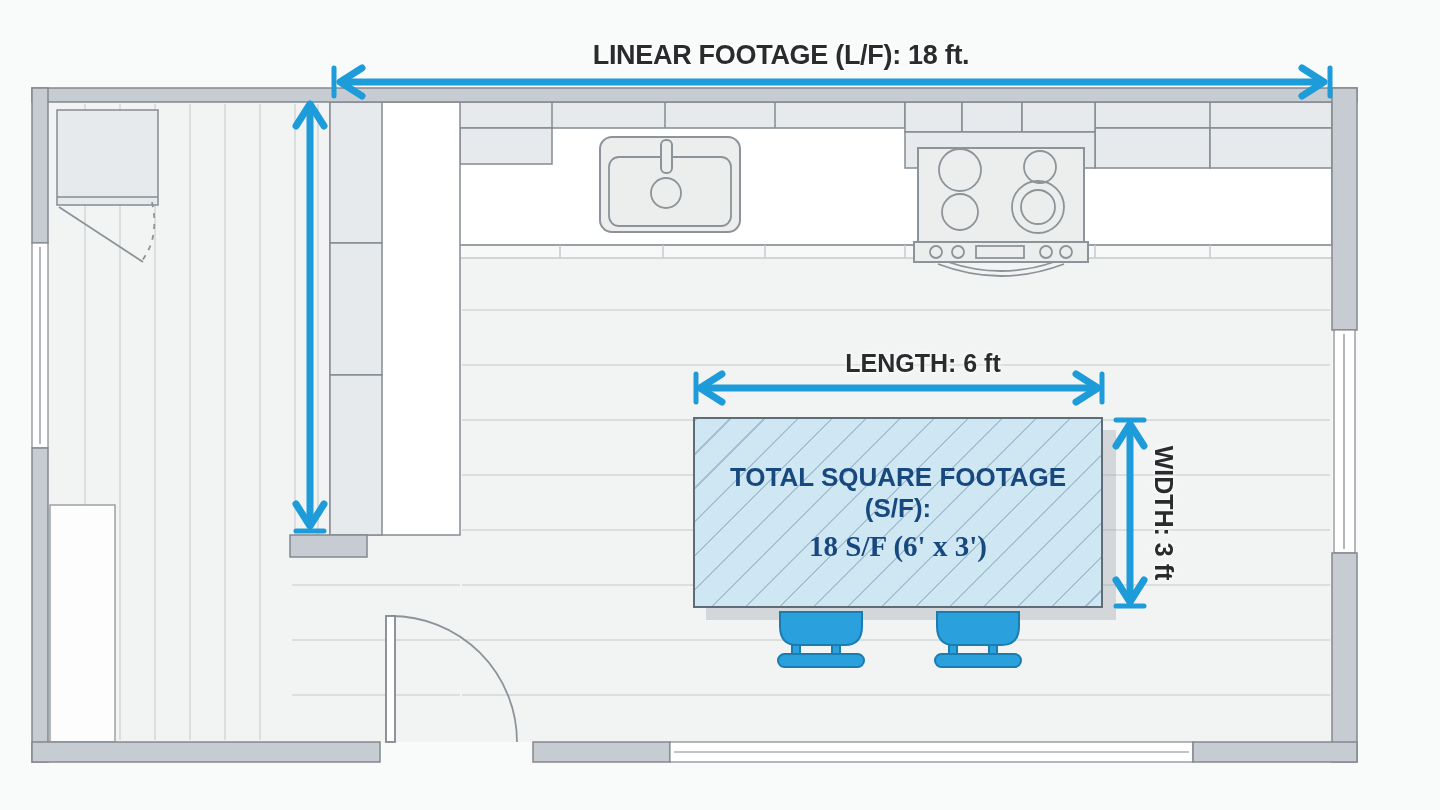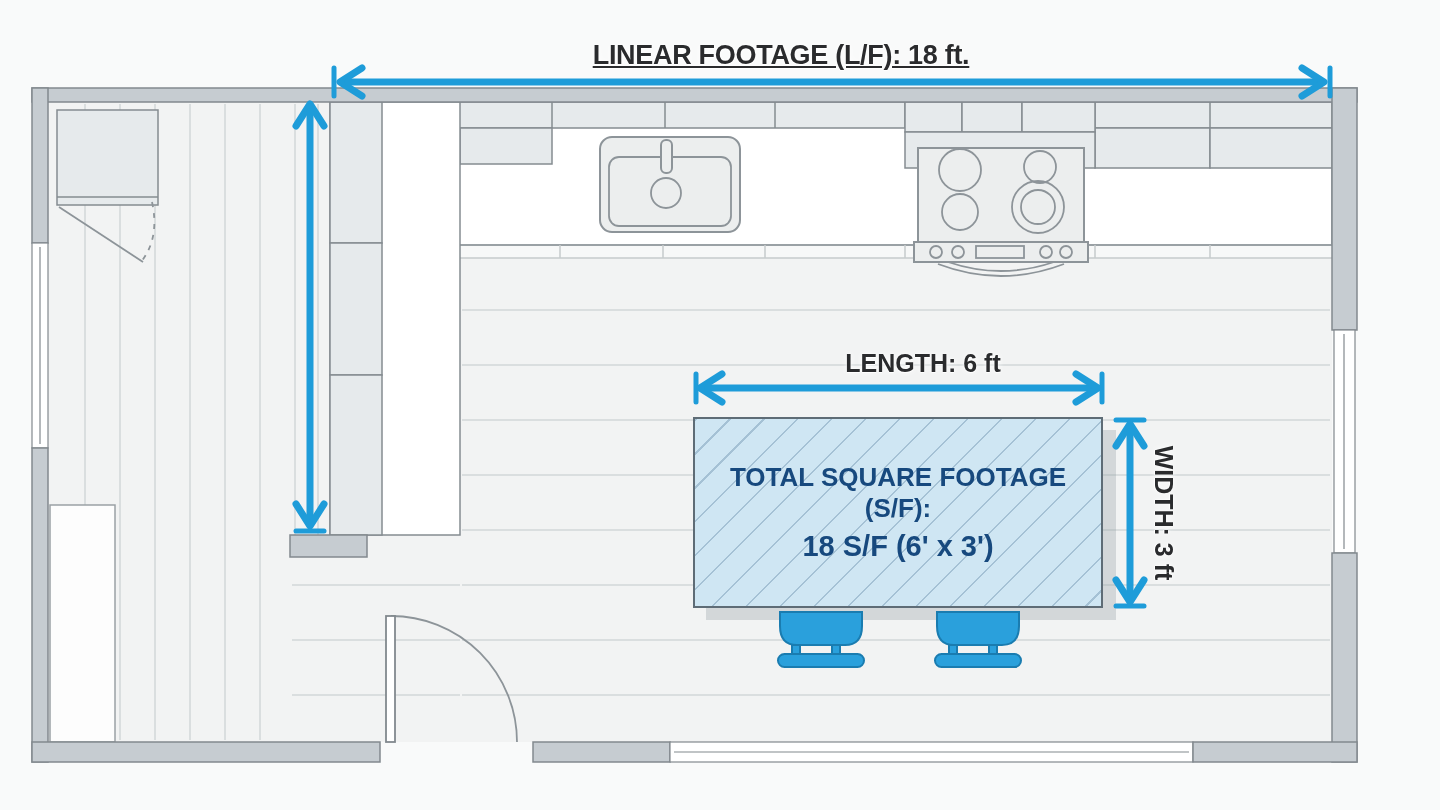--- a/index.html
+++ b/index.html
@@ -28,34 +28,34 @@
   .arcdash{fill:none;stroke:#8d9499;stroke-width:1.8;stroke-dasharray:5 6;}
   .stool{fill:var(--stoolFill,#2aa0dc);stroke:var(--stoolStroke,#1a7cb0);stroke-width:2;}
   .arrow{stroke:var(--arrow,#1e9cd9);stroke-width:7;fill:none;stroke-linecap:round;stroke-linejoin:round;}
   .cap{stroke:var(--arrow,#1e9cd9);stroke-width:5;stroke-linecap:round;}
 
   
   .dim-label{
     position:absolute;font-weight:bold;color:var(--labelText,#2a2b2d);
     white-space:nowrap;text-shadow:0 1px 0 #fff,0 0 6px #fff,0 0 2px #fff;
   }
-  #header-title{left:781px;top:40px;transform:translateX(-50%);font-size:27px;letter-spacing:-0.3px;text-decoration:underline;}
+  #header-title{left:781px;top:40px;transform:translateX(-50%);font-size:27px;letter-spacing:-0.3px;}
   #length-label{left:923px;top:349px;transform:translateX(-50%);font-size:25px;}
   #width-label{left:1163px;top:513px;transform:translate(-50%,-50%) rotate(90deg);font-size:25px;}
 
   #island{
     position:absolute;left:693px;top:417px;width:410px;height:191px;box-sizing:border-box;
     border:2.5px solid var(--islandBorder,#5e6c76);
     background:
       repeating-linear-gradient(135deg, rgba(130,163,188,0.55) 0 1.5px, transparent 1.5px 24px),
       var(--islandFill,#cfe6f3);
     display:flex;flex-direction:column;align-items:center;justify-content:center;text-align:center;
   }
   #island .island-line1{font-size:26px;font-weight:bold;color:var(--islandText,#17497e);line-height:1.2;}
-  #island .island-line2{font-size:29px;font-weight:bold;color:var(--islandText,#17497e);margin-top:7px;line-height:1.1;}
+  #island .island-line2{font-size:29px;font-weight:bold;color:var(--islandText,#17497e);margin-top:7px;line-height:1.1;font-family:Liberation Serif, serif;}
 </style>
 </head>
 <body>
 
 <svg id="plan-svg" viewBox="0 0 1440 810" aria-hidden="true">
 
   <g>
     <rect class="floor" x="48" y="102" width="282" height="640"></rect>
     <line class="plank" x1="85" y1="104" x2="85" y2="740"></line>
     <line class="plank" x1="120" y1="104" x2="120" y2="740"></line>

